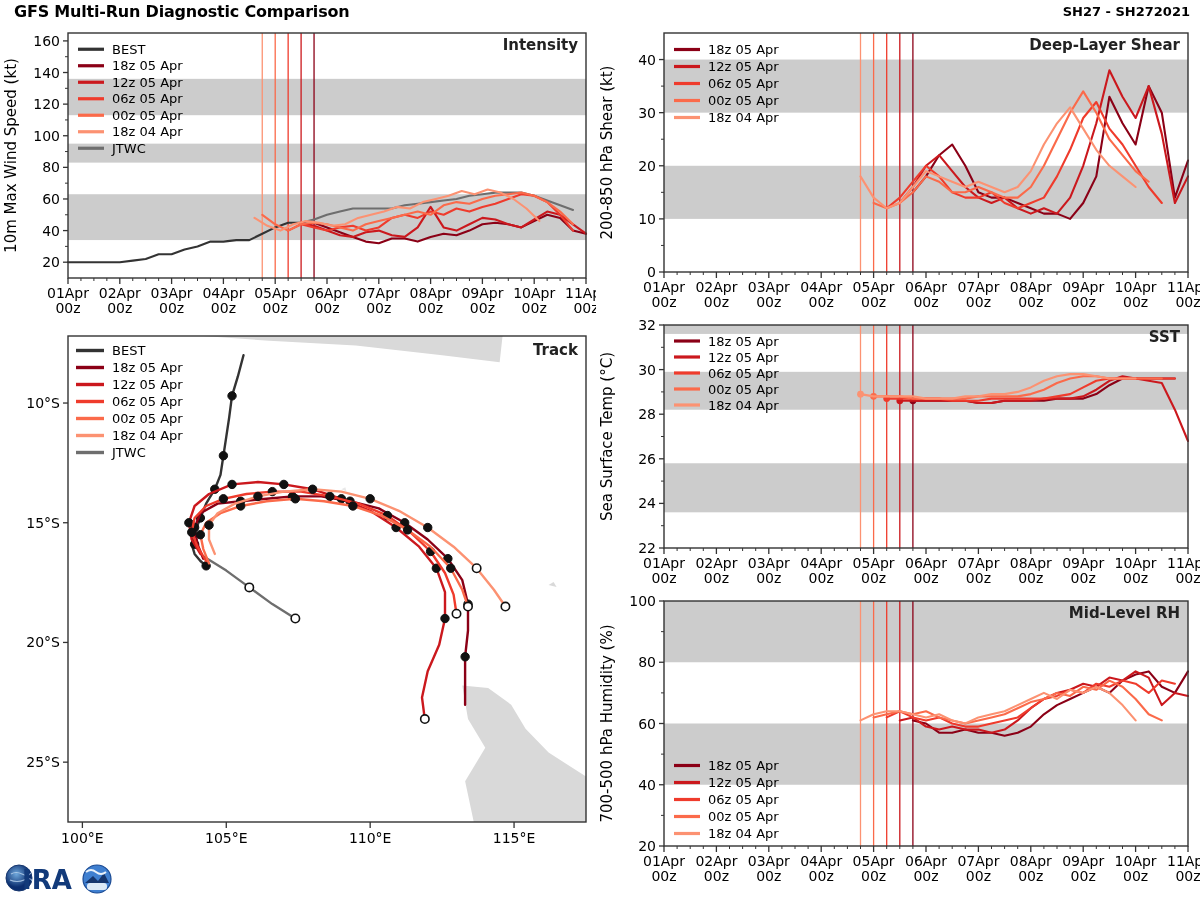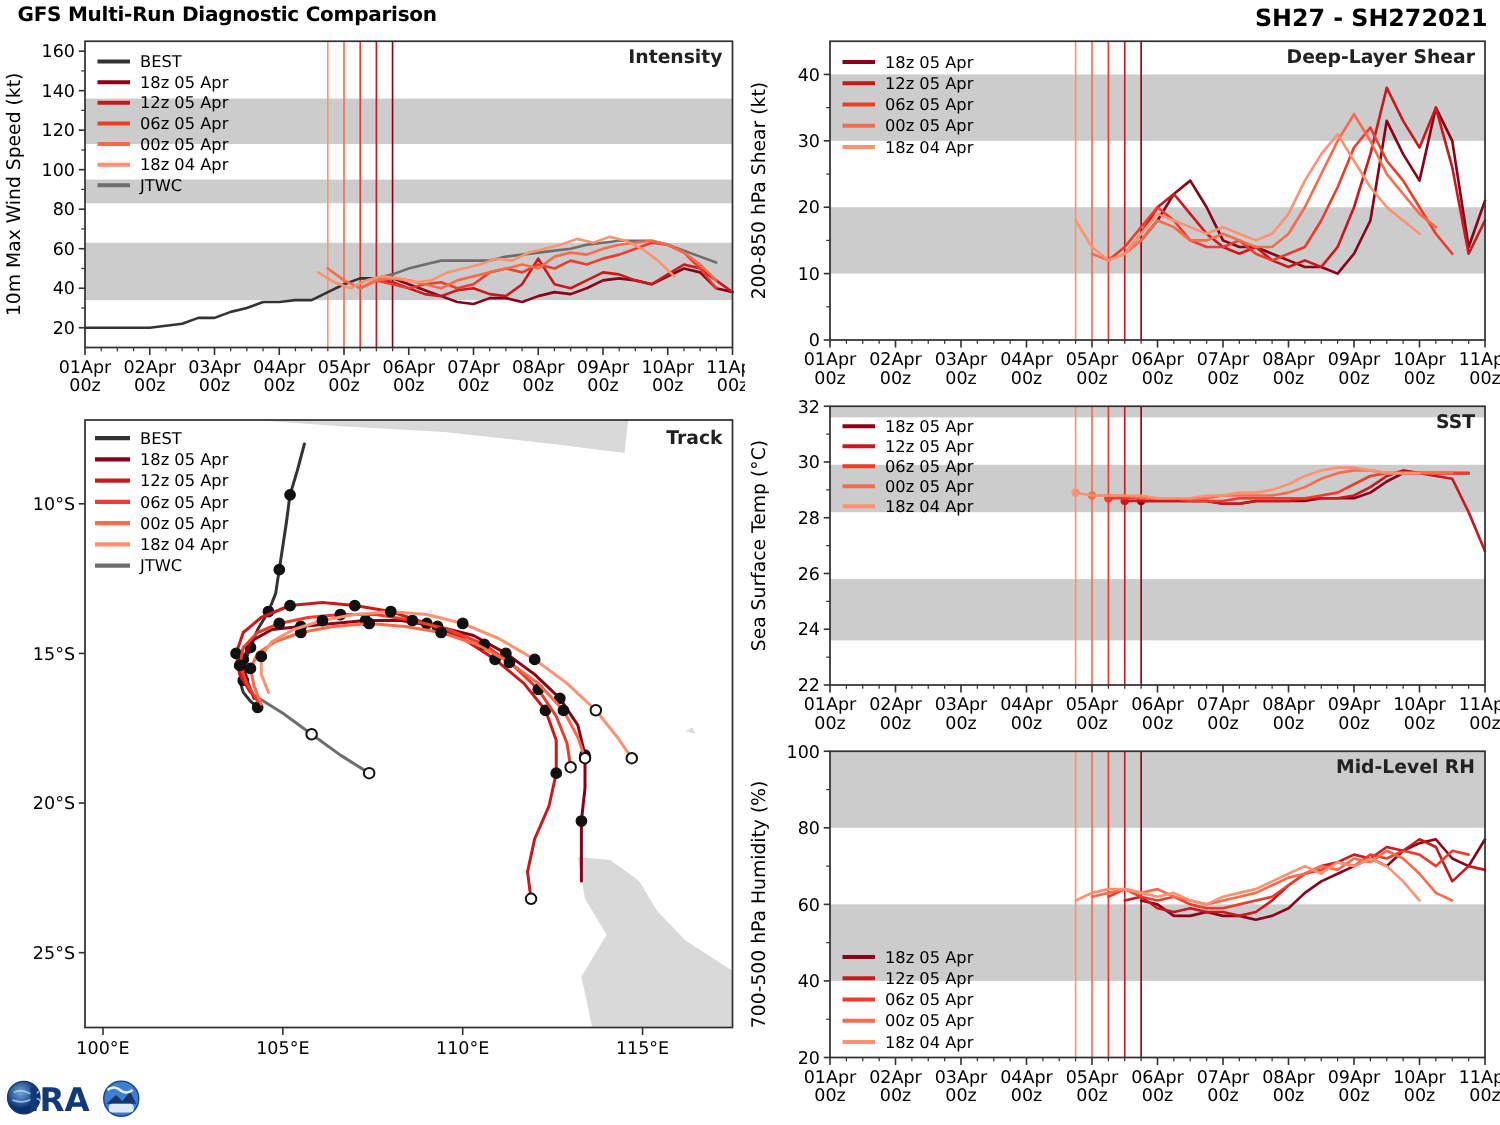--- a/index.html
+++ b/index.html
@@ -1,20 +1,20 @@
 <!DOCTYPE html>
 <html><head>
 <meta charset="utf-8">
 <style>
   html,body{margin:0;padding:0;background:#ffffff;}
   body{width:1200px;height:900px;position:relative;overflow:hidden;
        font-family:"DejaVu Sans","Liberation Sans",sans-serif;color:#000;}
   .title-bar{position:absolute;left:0;top:0;width:1200px;height:30px;}
   .title-left{position:absolute;left:14px;top:2px;font-size:16px;font-weight:bold;letter-spacing:-0.2px;}
-  .title-right{position:absolute;right:10px;top:4px;font-size:19px;font-weight:bold;}
+  .title-right{position:absolute;right:10px;top:4px;font-size:13px;font-weight:bold;}
   .panel{position:absolute;}
   svg{display:block;}
   text{font-family:"DejaVu Sans","Liberation Sans",sans-serif;}
   .axlab{font-size:15px;fill:#000;}
   .ticklab{font-size:14px;fill:#000;}
   .panttl{font-size:15px;font-weight:bold;fill:#222;}
   .leglab{font-size:13px;fill:#000;}
   .band{fill:#cccccc;}
   .frame{fill:none;stroke:#333;stroke-width:1.4;}
   .landfill{fill:#d9d9d9;}

